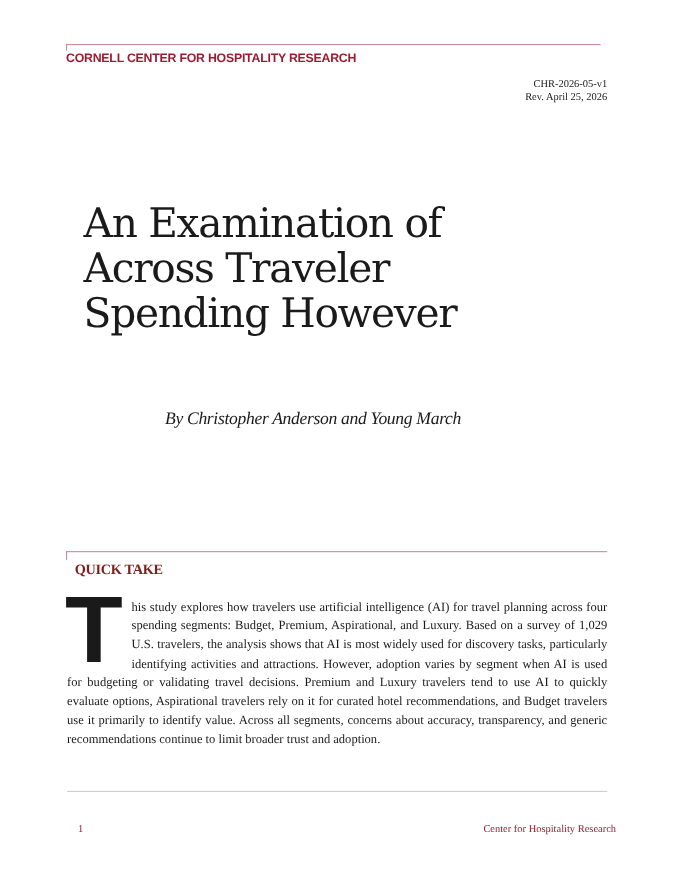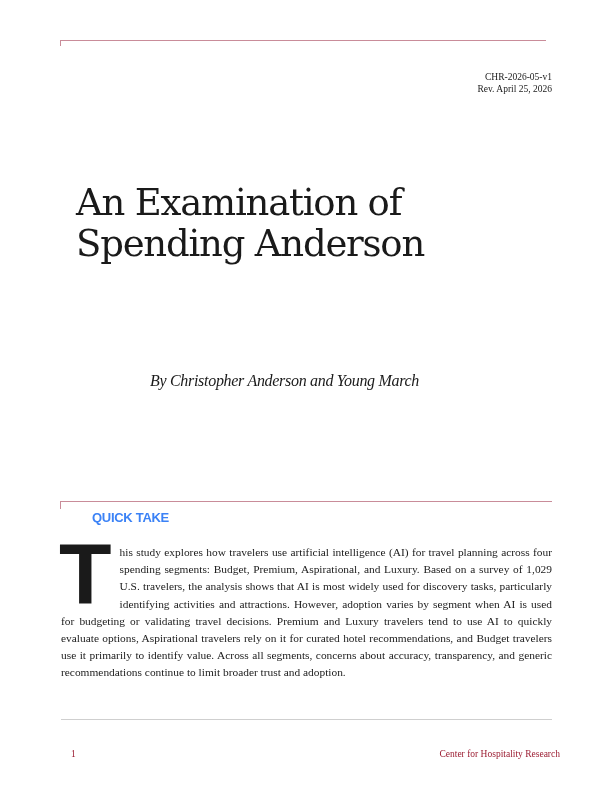--- a/index.html
+++ b/index.html
@@ -5,44 +5,46 @@
     html, body { margin: 0; padding: 0; background: #ffffff; }
     body { width: 612px; height: 792px; position: relative; overflow: hidden; font-family: "DejaVu Serif", serif; color: #1a1a1a; }
     .top-rule { position: absolute; left: 60px; top: 40px; width: 486px; height: 1px; background: #c98c99; }
     .top-tick { position: absolute; left: 60px; top: 40px; width: 1px; height: 6px; background: #c98c99; }
     .org { position: absolute; left: 60px; top: 47px; font-family: "Liberation Sans", sans-serif; font-weight: bold; font-size: 11.2px; line-height: 12px; color: #9b1c31; letter-spacing: -0.2px; }
     .meta { position: absolute; right: 60px; top: 71px; text-align: right; font-family: "Liberation Serif", serif; font-size: 9.5px; line-height: 12px; color: #1a1a1a; }
     .title { position: absolute; left: 61px; top: 167px; font-family: "DejaVu Serif", serif; font-size: 37px; line-height: 41px; color: #1a1a1a; letter-spacing: -1.2px; font-weight: normal; margin: 15px; }
     .byline { position: absolute; left: 150px; top: 372px; font-family: "Liberation Serif", serif; font-style: italic; font-size: 16px; color: #1a1a1a; letter-spacing: -0.3px; }
     .qt-rule { position: absolute; left: 60px; top: 501px; width: 492px; height: 1px; background: #c98c99; }
     .qt-tick { position: absolute; left: 60px; top: 501px; width: 1px; height: 8px; background: #c98c99; }
-    .qt-heading { position: absolute; left: 68px; top: 510px; font-family: Liberation Sans, sans-serif; font-weight: bold; font-size: 13px; color: #3b82f6; letter-spacing: -0.3px; margin-left: 24px; }
+    .qt-heading { position: absolute; left: 68px; top: 510px; font-family: Liberation Serif, serif; font-weight: bold; font-size: 13px; color: #7f1d1d; letter-spacing: -0.3px; }
     .body-text { position: absolute; left: 61px; top: 544px; width: 491px; font-family: "Liberation Serif", serif; font-size: 11.4px; line-height: 17.2px; text-align: justify; color: #1a1a1a; margin: 0; }
     .dropcap { float: left; font-family: "Liberation Sans", sans-serif; font-weight: bold; font-size: 86px; line-height: 62px; height: 66px; margin: -2px 8px 0 -2px; color: #1a1a1a; }
     .bottom-rule { position: absolute; left: 61px; top: 719px; width: 491px; height: 1px; background: #cfcfcf; }
     .page-num { position: absolute; left: 71px; top: 749px; font-family: "Liberation Serif", serif; font-size: 9.5px; color: #9b1c31; }
     .footer-org { position: absolute; right: 52px; top: 749px; font-family: "Liberation Serif", serif; font-size: 9.5px; color: #9b1c31; }
   </style>
 </head>
 <body>
 
 <div class="top-rule"></div>
 <div class="top-tick"></div>
 
 <div class="org">
+  <div>CORNELL CENTER FOR HOSPITALITY RESEARCH</div>
 </div>
 
 <div class="meta">
   <div>CHR-2026-05-v1</div>
   <div>Rev. April 25, 2026</div>
 </div>
 
 <h1 class="title">
   <div>An Examination of</div>
-  <div>Spending Anderson</div>
+  <div>Across Traveler</div>
+  <div>Spending However</div>
 </h1>
 
 <div class="byline">By Christopher Anderson and Young March</div>
 
 <div class="qt-rule"></div>
 <div class="qt-tick"></div>
 <div class="qt-heading">QUICK TAKE</div>
 
 <p class="body-text">
   <span class="dropcap">T</span>

